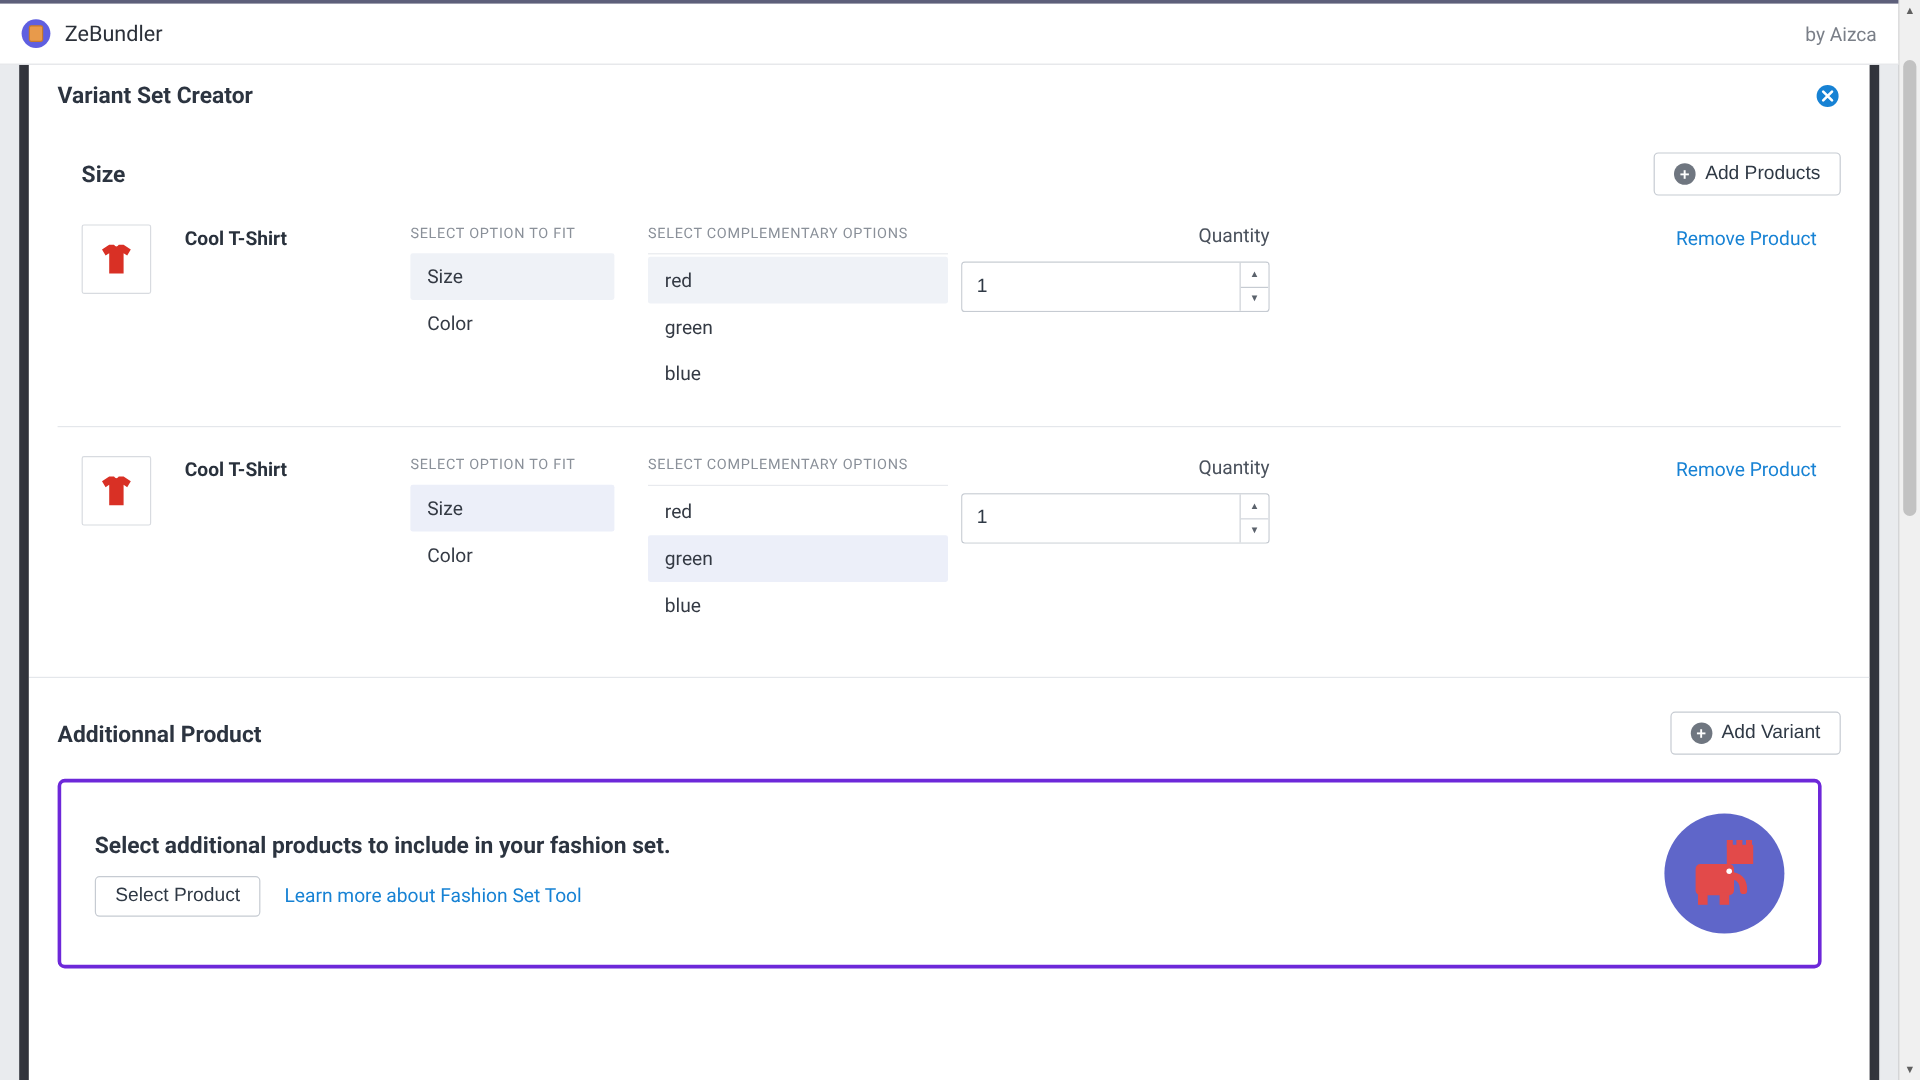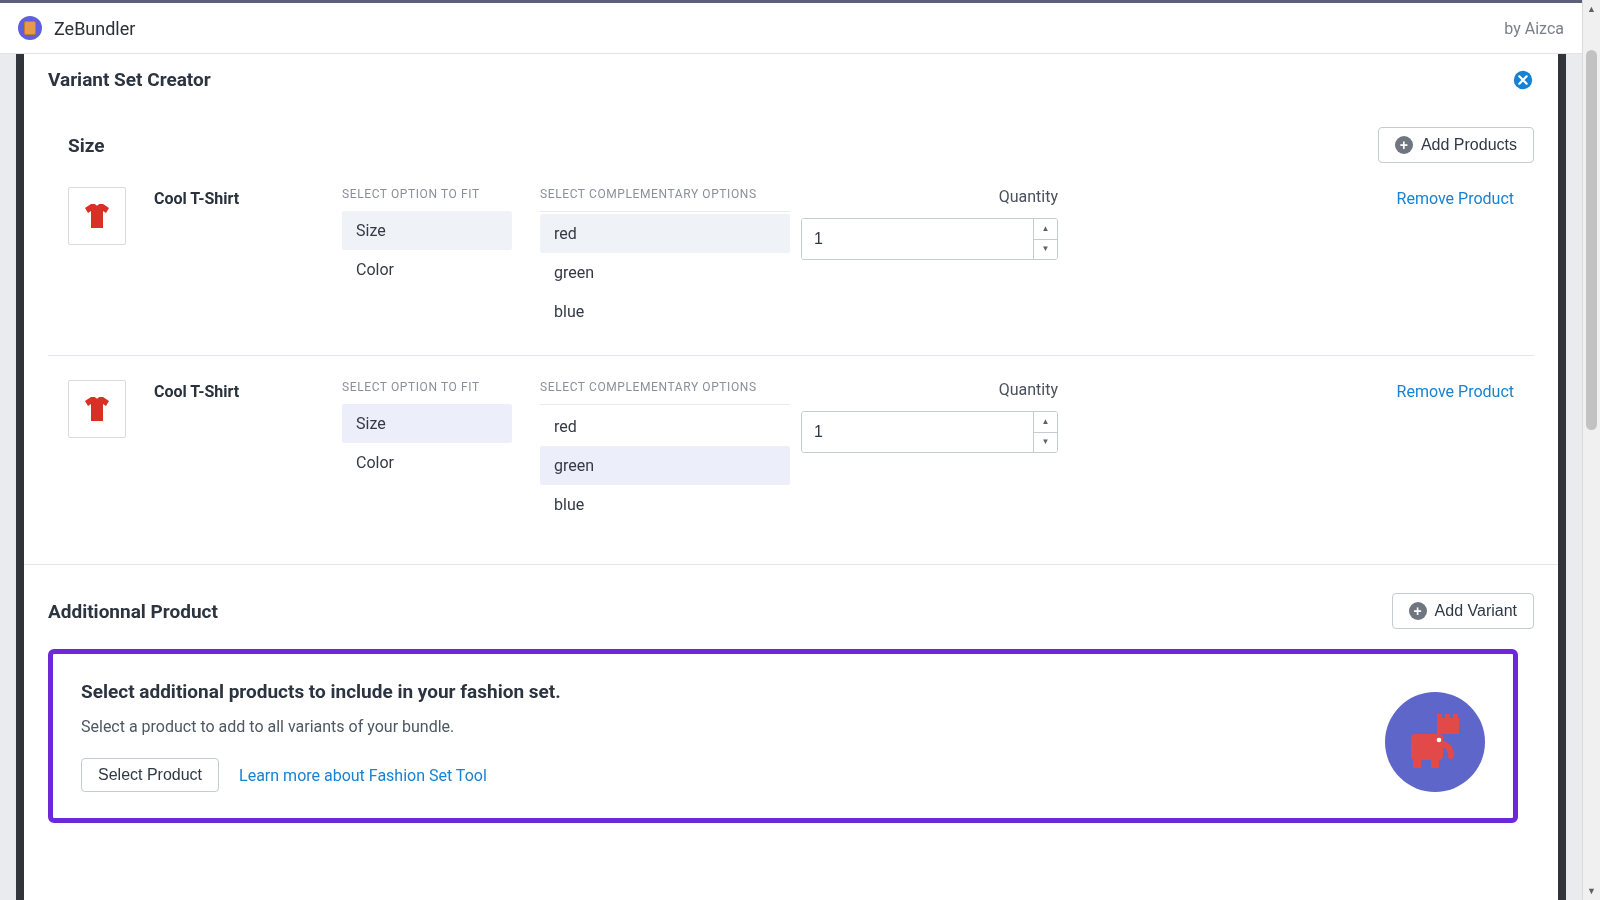--- a/index.html
+++ b/index.html
@@ -273,27 +273,27 @@
   }
 
   hr.big{
     border:none;
     border-top:1px solid #e4e7eb;
     margin:16px -24px 0 -24px;
   }
 
   
   .card{
-    border:5px solid #6d28d9;
+    border:3px solid #6d28d9;
     border-radius:6px;
     margin:20px 16px 0 0;
     padding:26px 28px;
     display:flex;
     gap:24px;
-    align-items:flex-end;
+    align-items:center;
   }
   .card .card-text{ flex:1; }
   .card h3{
     margin:0 0 14px 0;
     font-size:19px;
     font-weight:700;
     color:#2c3440;
   }
   .card p{
     margin:0 0 22px 0;
@@ -446,21 +446,20 @@
           <div class="section-title" style="padding-left:0">Additionnal Product</div>
           <button class="btn right">
             <span class="plus-circ">+</span>
             <span>Add Variant</span>
           </button>
         </div>
 
         <div class="card">
           <div class="card-text">
             <h3>Select additional products to include in your fashion set.</h3>
-            <p>Select a product to add to all variants of your bundle.</p>
             <div class="actions">
               <button class="btn">
                 <span>Select Product</span>
               </button>
               <span class="link">Learn more about Fashion Set Tool</span>
             </div>
           </div>
           <div class="illus">
             <svg width="64" height="64" viewBox="0 0 64 64">
               <rect x="34" y="8" width="22" height="16" fill="#e24a4a"></rect>

